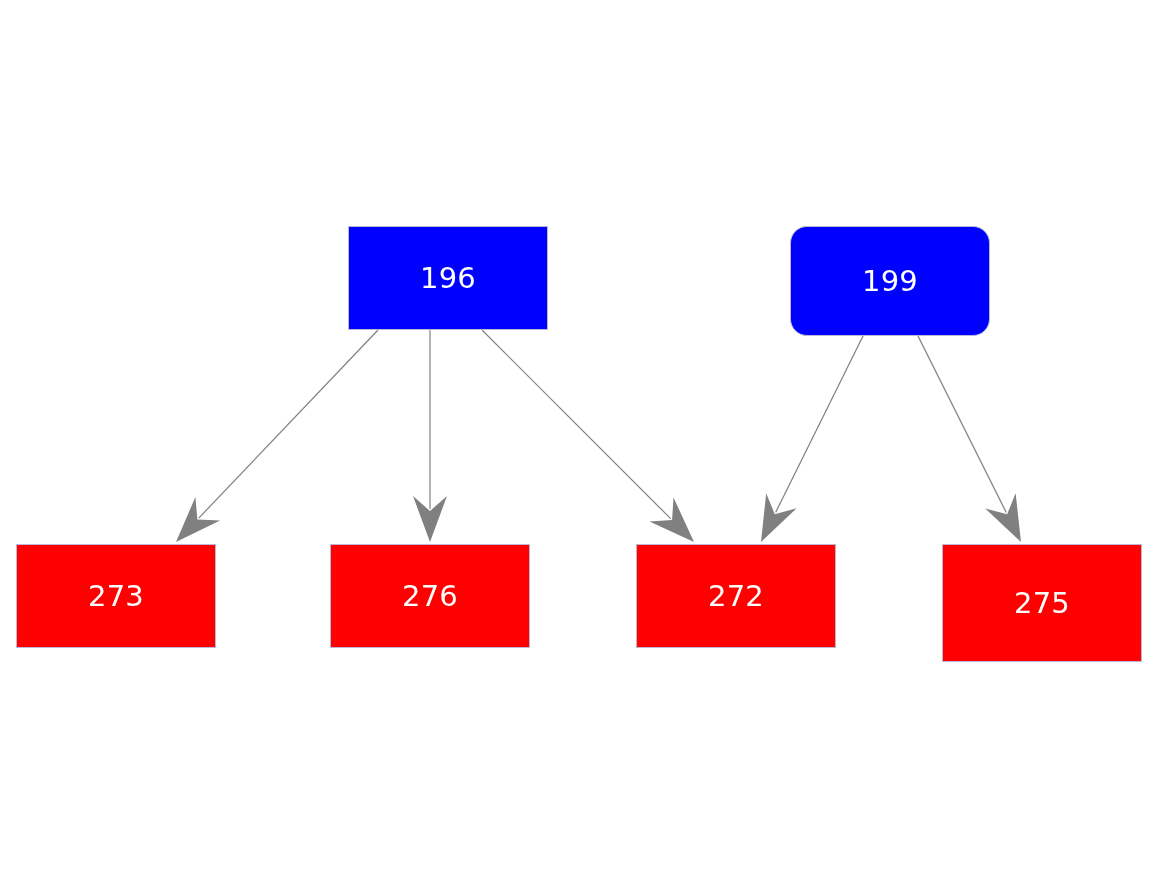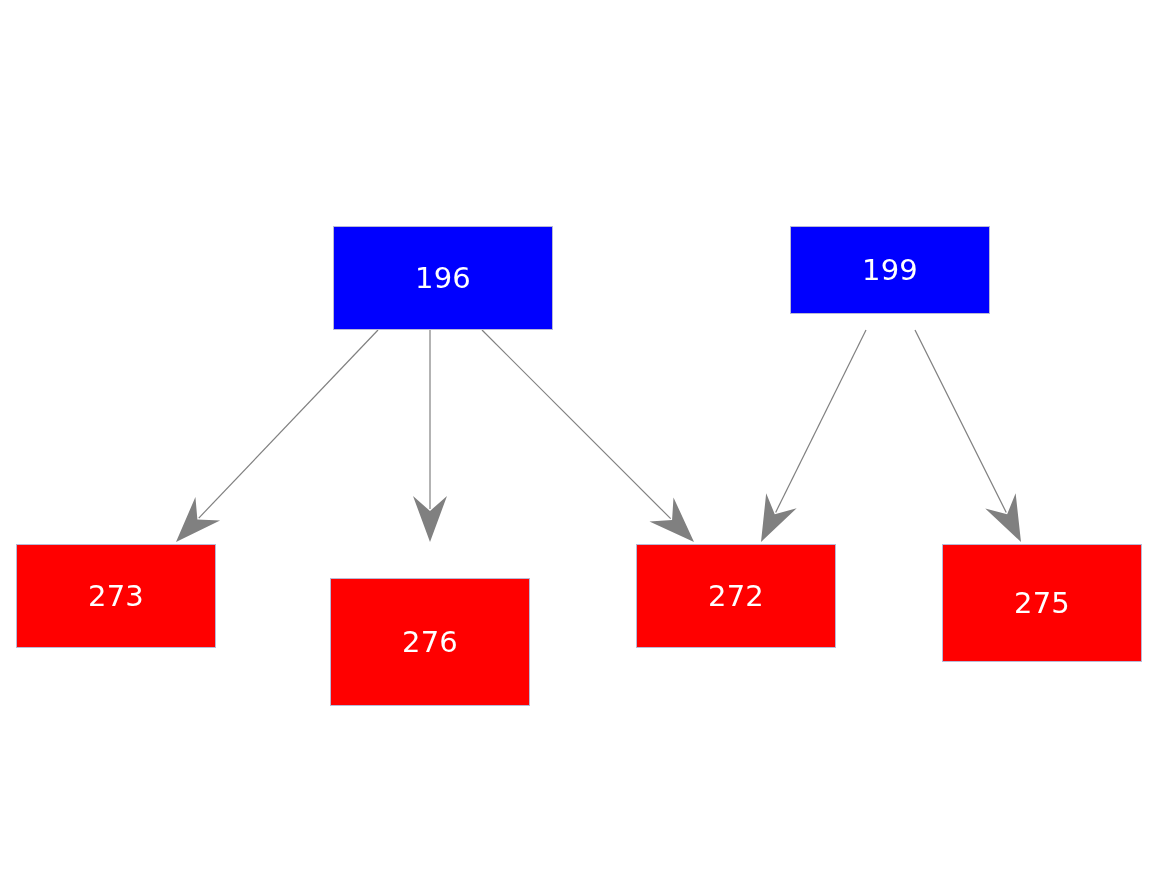--- a/index.html
+++ b/index.html
@@ -54,33 +54,33 @@
       <line x1="430" y1="330" x2="430" y2="509" stroke="#808080" stroke-width="1.2"></line>
       <polygon points="430,542 413,496 430,511 447,496" fill="#808080"></polygon>
       <line x1="482" y1="330" x2="670.6654762208439" y2="518.665476220844" stroke="#808080" stroke-width="1.2"></line>
       <polygon points="694,542 649.4522727852475,521.4939033455902 672.079689783217,520.0796897832171 673.4939033455901,497.45227278524754" fill="#808080"></polygon>
       <line x1="866" y1="330" x2="775.6463519253372" y2="512.4283180174145" stroke="#808080" stroke-width="1.2"></line>
       <polygon points="761,542 766.1822301473198,493.2337771536465 774.7586942328925,514.2205411678742 796.6500237051353,508.323957925206" fill="#808080"></polygon>
       <line x1="915" y1="330" x2="1006.2419513485014" y2="512.4839026970028" stroke="#808080" stroke-width="1.2"></line>
       <polygon points="1021,542 985.2229123600033,508.4589803375032 1007.1363785395013,514.2727570790026 1015.6334368540005,493.2537180905046" fill="#808080"></polygon>
     </svg>
 
-  <div class="node" style="left: 333px; top: 226px; width: 220px; height: 104px; background: rgb(0, 0, 255); border-color: rgb(185, 185, 214);">
+  <div class="node" style="left: 348px; top: 226px; width: 200px; height: 104px; background: rgb(0, 0, 255); border-color: rgb(185, 185, 214);">
     <span class="node-label">196</span>
   </div>
 
-  <div class="node" style="left: 790px; top: 226px; width: 200px; height: 88px; background: rgb(0, 0, 255); border-color: rgb(185, 185, 214);">
+  <div class="node" style="left: 790px; top: 226px; width: 200px; height: 110px; background: rgb(0, 0, 255); border-color: rgb(185, 185, 214); border-radius: 17px;">
     <span class="node-label">199</span>
   </div>
 
   <div class="node" style="left: 16px; top: 544px; width: 200px; height: 104px; background: rgb(255, 0, 0); border-color: rgb(185, 185, 214);">
     <span class="node-label">273</span>
   </div>
 
-  <div class="node" style="left: 330px; top: 544px; width: 200px; height: 128px; background: rgb(255, 0, 0); border-color: rgb(185, 185, 214); margin-top: 34px;">
+  <div class="node" style="left: 330px; top: 544px; width: 200px; height: 104px; background: rgb(255, 0, 0); border-color: rgb(185, 185, 214);">
     <span class="node-label">276</span>
   </div>
 
   <div class="node" style="left: 636px; top: 544px; width: 200px; height: 104px; background: rgb(255, 0, 0); border-color: rgb(185, 185, 214); text-align: center;">
     <span class="node-label">272</span>
   </div>
 
   <div class="node" style="left: 942px; top: 544px; width: 200px; height: 118px; background: rgb(255, 0, 0); border-color: rgb(185, 185, 214);">
     <span class="node-label">275</span>
   </div>

